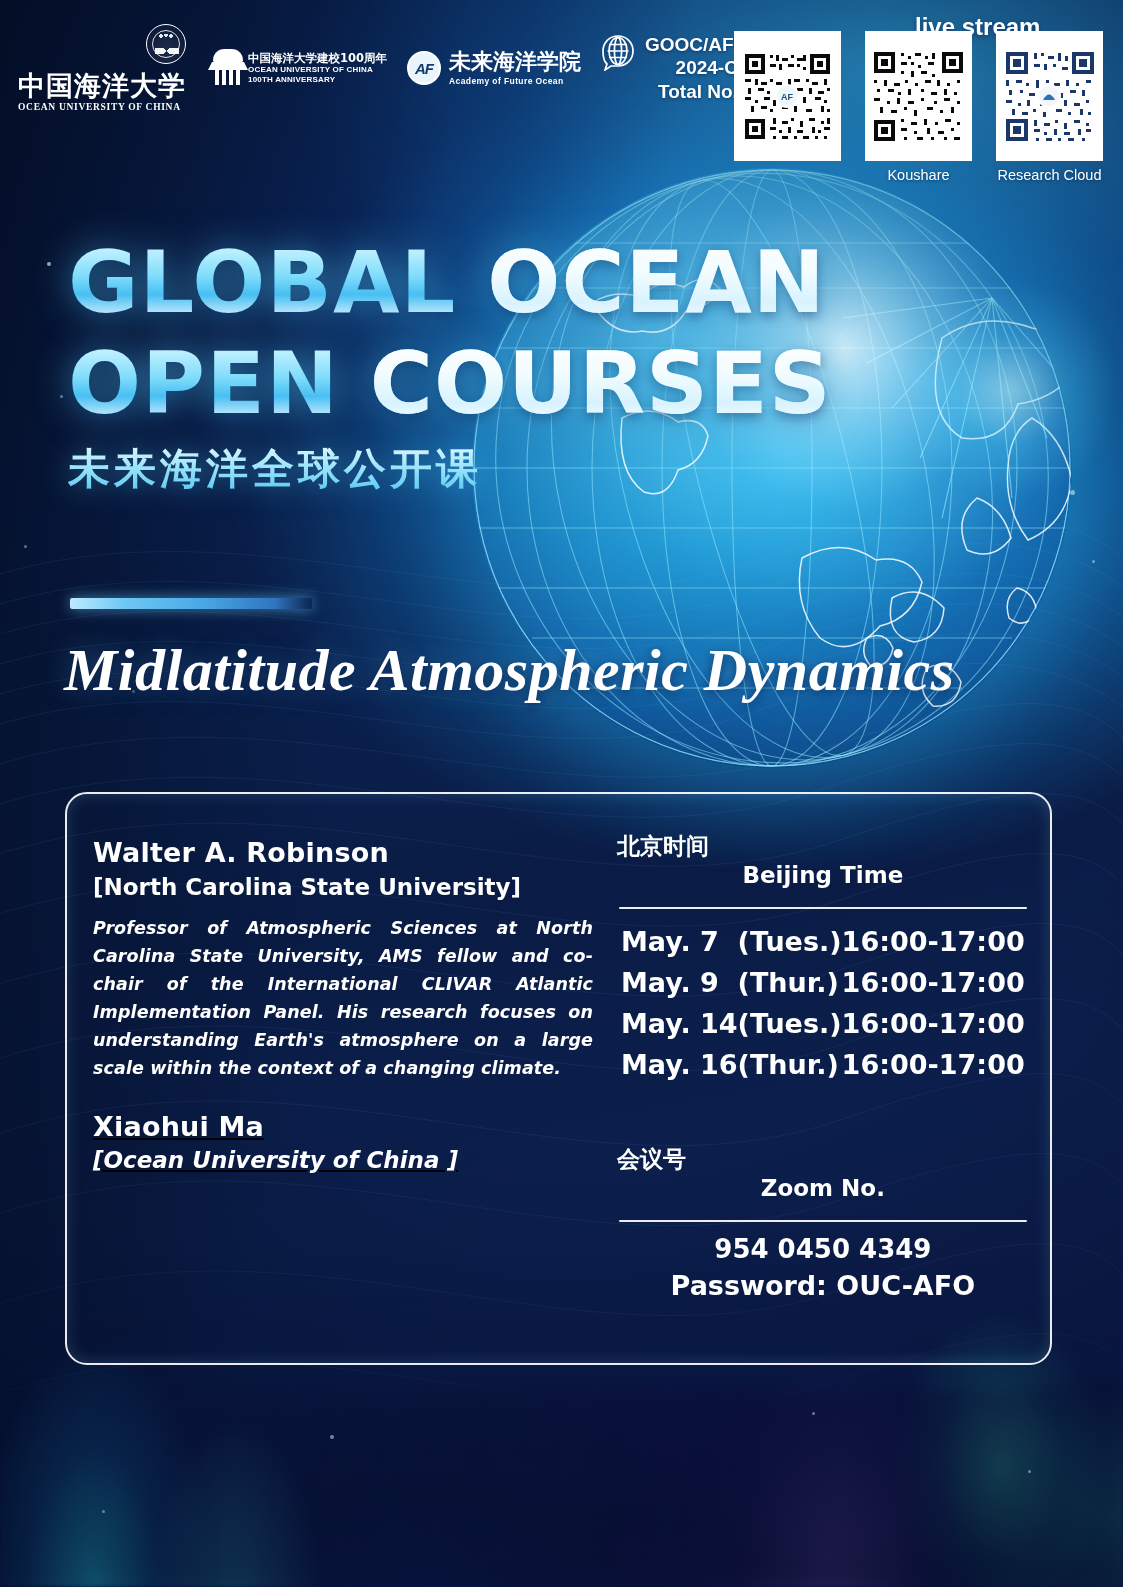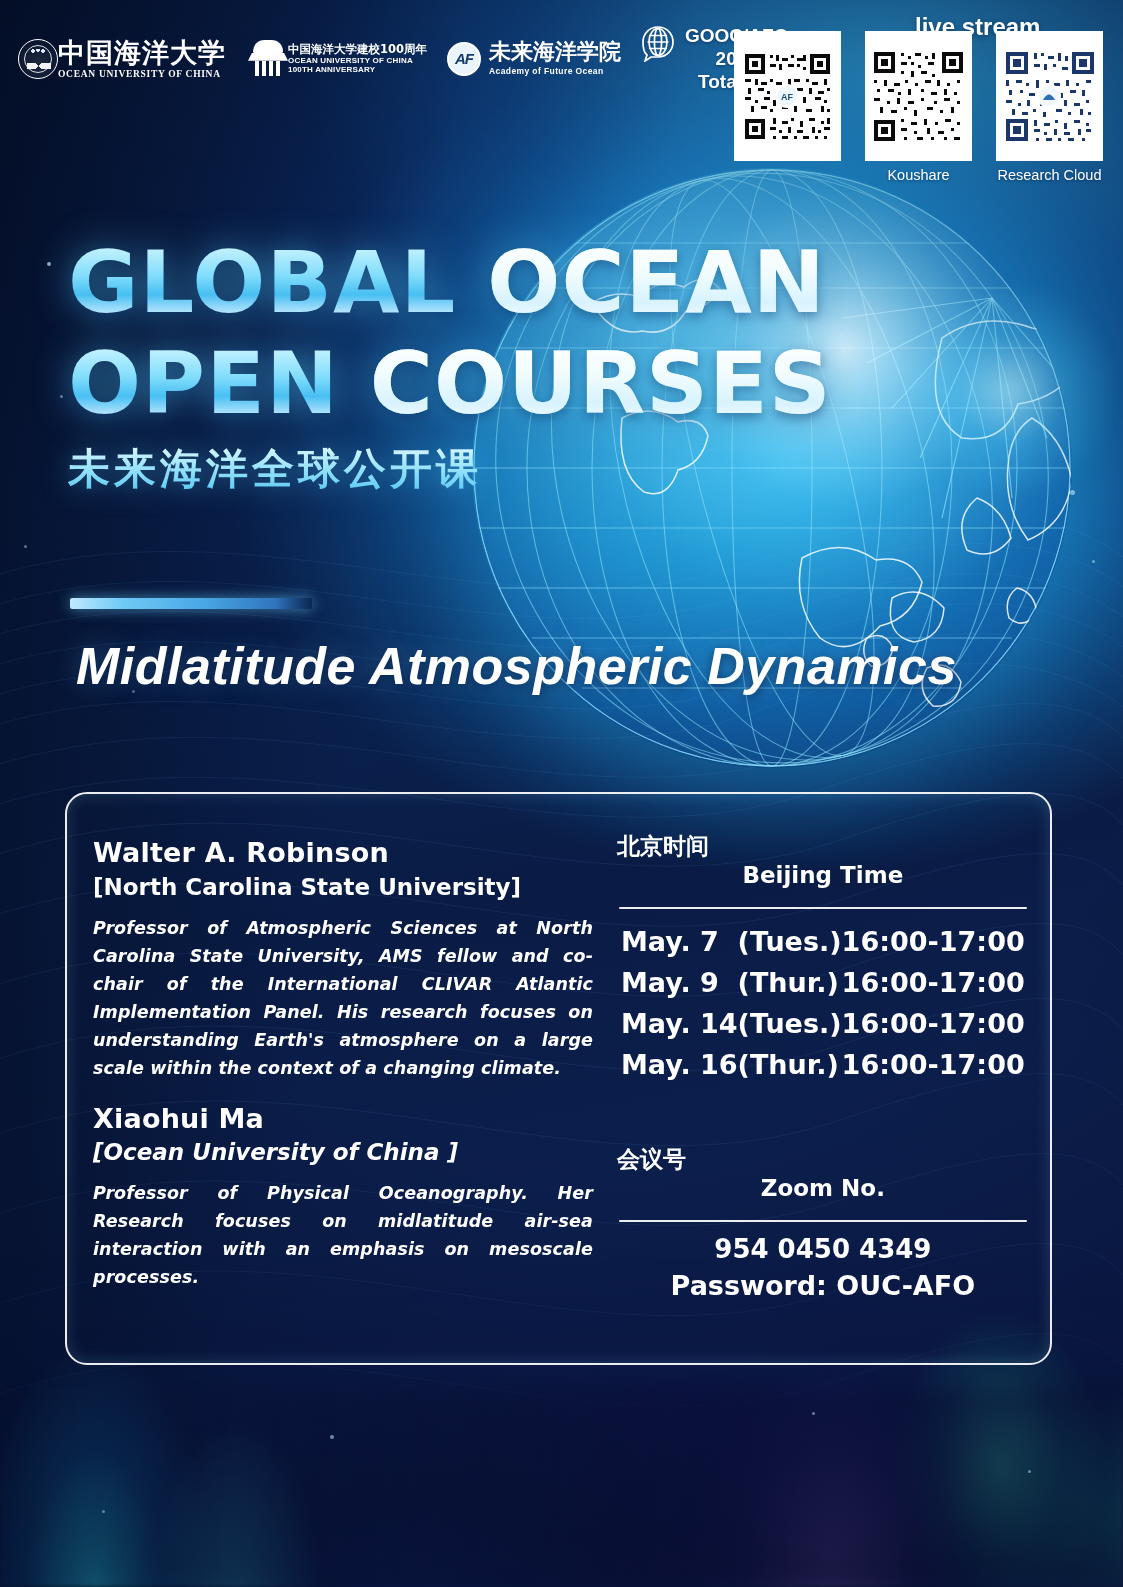--- a/index.html
+++ b/index.html
@@ -61,21 +61,21 @@
     background:linear-gradient(95deg, rgba(8,18,60,0.0) 0%, rgba(10,18,62,0.55) 45%, rgba(14,16,70,0.75) 62%, rgba(8,14,58,0.35) 100%);
     filter:blur(10px);
   }
   .wave-lines{position:absolute;left:0;top:520px;width:1123px;height:980px;opacity:.5;}
   .sparkles{position:absolute;inset:0;}
   .sp{position:absolute;border-radius:50%;background:#bfe9ff;}
 
   
   .header{position:absolute;left:0;top:0;width:1123px;height:200px;z-index:6;}
   .logos{position:absolute;left:18px;top:24px;display:flex;align-items:center;gap:0px;}
-  .logo-ouc{display:flex;align-items:flex-start;gap:0;}
+  .logo-ouc{display:flex;align-items:flex-end;gap:8px;flex-direction:column;}
   .ouc-seal{width:40px;height:40px;border-radius:50%;border:1.6px solid #fff;position:relative;flex:none;
      background:radial-gradient(circle at 50% 62%, rgba(255,255,255,0.10), rgba(255,255,255,0));}
   .ouc-seal::before{content:"";position:absolute;left:5px;top:5px;right:5px;bottom:5px;border-radius:50%;border:1px solid rgba(255,255,255,.85);}
   .ouc-seal .wave{position:absolute;left:8px;bottom:9px;width:24px;height:12px;
      background:
        radial-gradient(ellipse 14px 7px at 4px 9px, rgba(255,255,255,.95) 48%, rgba(255,255,255,0) 50%),
        radial-gradient(ellipse 14px 7px at 19px 9px, rgba(255,255,255,.95) 48%, rgba(255,255,255,0) 50%);
   }
   .ouc-seal .star{position:absolute;left:50%;top:9px;transform:translateX(-50%);width:14px;height:5px;
      background:radial-gradient(circle 1.6px at 2px 2px,#d8e8ff 100%,transparent 0),
@@ -130,23 +130,23 @@
     -webkit-background-clip:text;background-clip:text;color:transparent;
     filter:drop-shadow(0 0 14px rgba(80,200,255,.5));
   }
   .accent-bar{
     position:absolute;left:70px;top:598px;width:242px;height:11px;z-index:7;
     background:linear-gradient(90deg,#bfe9ff 0%,#6fc9f5 22%,#4aa7e6 55%,#2f74bd 85%,rgba(40,90,160,0) 100%);
     box-shadow:0 0 14px rgba(110,210,255,.6);
     border-radius:2px;
   }
   .course-title{
-    position:absolute;left:76px;top:636px;z-index:7;
-    font-family:Liberation Sans, sans-serif;
-    font-size:52px;font-weight:700;font-style:italic;color:#fff;letter-spacing:.5px;
+    position:absolute;left:64px;top:636px;z-index:7;
+    font-family:Liberation Serif, serif;
+    font-size:60px;font-weight:700;font-style:italic;color:#fff;letter-spacing:.5px;
     text-shadow:0 3px 12px rgba(0,25,70,.75), 0 0 26px rgba(120,210,255,.35);
     white-space:nowrap;
   }
 
   
   .panel{
     position:absolute;left:65px;top:792px;width:987px;height:573px;z-index:8;
     border:2px solid rgba(255,255,255,.92);border-radius:22px;
     box-shadow:0 0 16px rgba(150,220,255,.18) inset;
   }
@@ -154,21 +154,21 @@
   .col-left{width:545px;padding:42px 0 0 26px;}
   .col-right{flex:1;padding:38px 24px 0 24px;}
   .sp-name{font-size:27px;font-weight:700;color:#fff;line-height:1.25;letter-spacing:.2px;
      font-family:"DejaVu Sans", sans-serif;}
   .sp-affil{font-size:23px;font-weight:700;color:#fff;line-height:1.3;margin-top:3px;
      font-family:"DejaVu Sans", sans-serif;}
   .sp-affil.italic{font-style:italic;}
   .sp-bio{font-size:17.5px;font-style:italic;font-weight:700;color:#fff;line-height:1.6;
      text-align:justify;text-align-last:left;margin-top:11px;width:500px;letter-spacing:.1px;
      font-family:"DejaVu Sans", sans-serif;}
-  .speaker2{margin-top:20px;}
+  .speaker2{margin-top:28px;text-decoration:underline;}
 
   .rt-head-cn{text-align:left;font-size:23px;font-weight:700;color:#fff;line-height:1.25;
      font-family:"DejaVu Sans", sans-serif;}
   .rt-head-en{text-align:center;font-size:23px;font-weight:700;color:#fff;line-height:1.3;
      font-family:"DejaVu Sans", sans-serif;}
   .rule{height:2.5px;background:rgba(255,255,255,.92);margin:16px 2px 12px 2px;border-radius:2px;}
   .sched{width:100%;border-collapse:collapse;}
   .sched td{font-size:27px;font-weight:700;color:#fff;padding:5px 0;white-space:nowrap;
      font-family:"DejaVu Sans", sans-serif;}
   .sched td.c1{text-align:left;padding-left:4px;width:40%;}
@@ -617,21 +617,20 @@
 
         <div class="speaker1">
           <div class="sp-name">Walter A. Robinson</div>
           <div class="sp-affil">[North Carolina State University]</div>
           <div class="sp-bio">Professor of Atmospheric Sciences at North Carolina State University, AMS fellow and co-chair of the International CLIVAR Atlantic Implementation Panel. His research focuses on understanding Earth's atmosphere on a large scale within the context of a changing climate.</div>
         </div>
 
         <div class="speaker2">
           <div class="sp-name">Xiaohui Ma</div>
           <div class="sp-affil italic">[Ocean University of China ]</div>
-          <div class="sp-bio">Professor of Physical Oceanography. Her Research focuses on midlatitude air-sea interaction with an emphasis on mesoscale processes.</div>
         </div>
       </div>
 
       <div class="col-right">
         <div class="rt-head-cn">北京时间</div>
         <div class="rt-head-en">Beijing Time</div>
         <div class="rule"></div>
 
         <table class="sched">
           <tbody>

